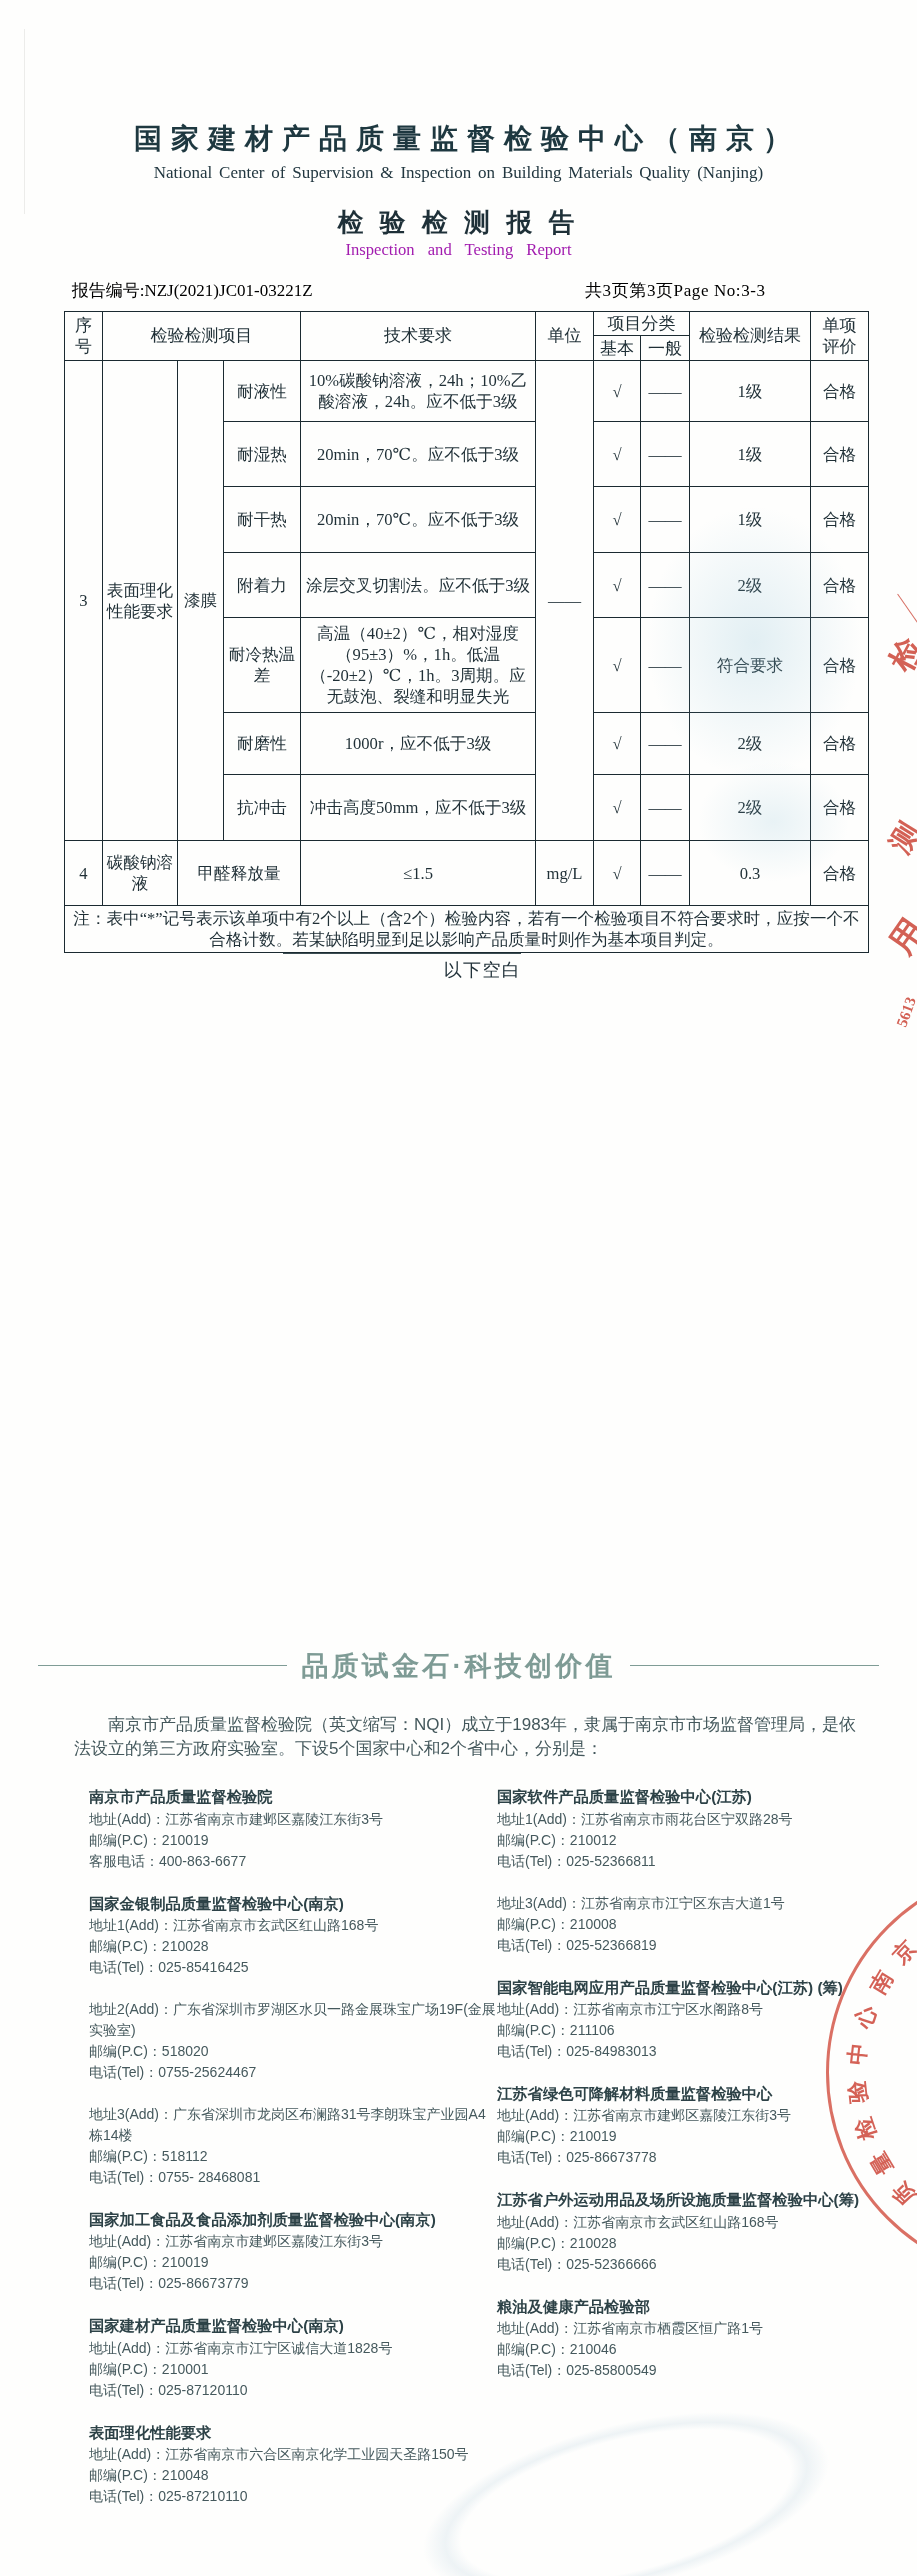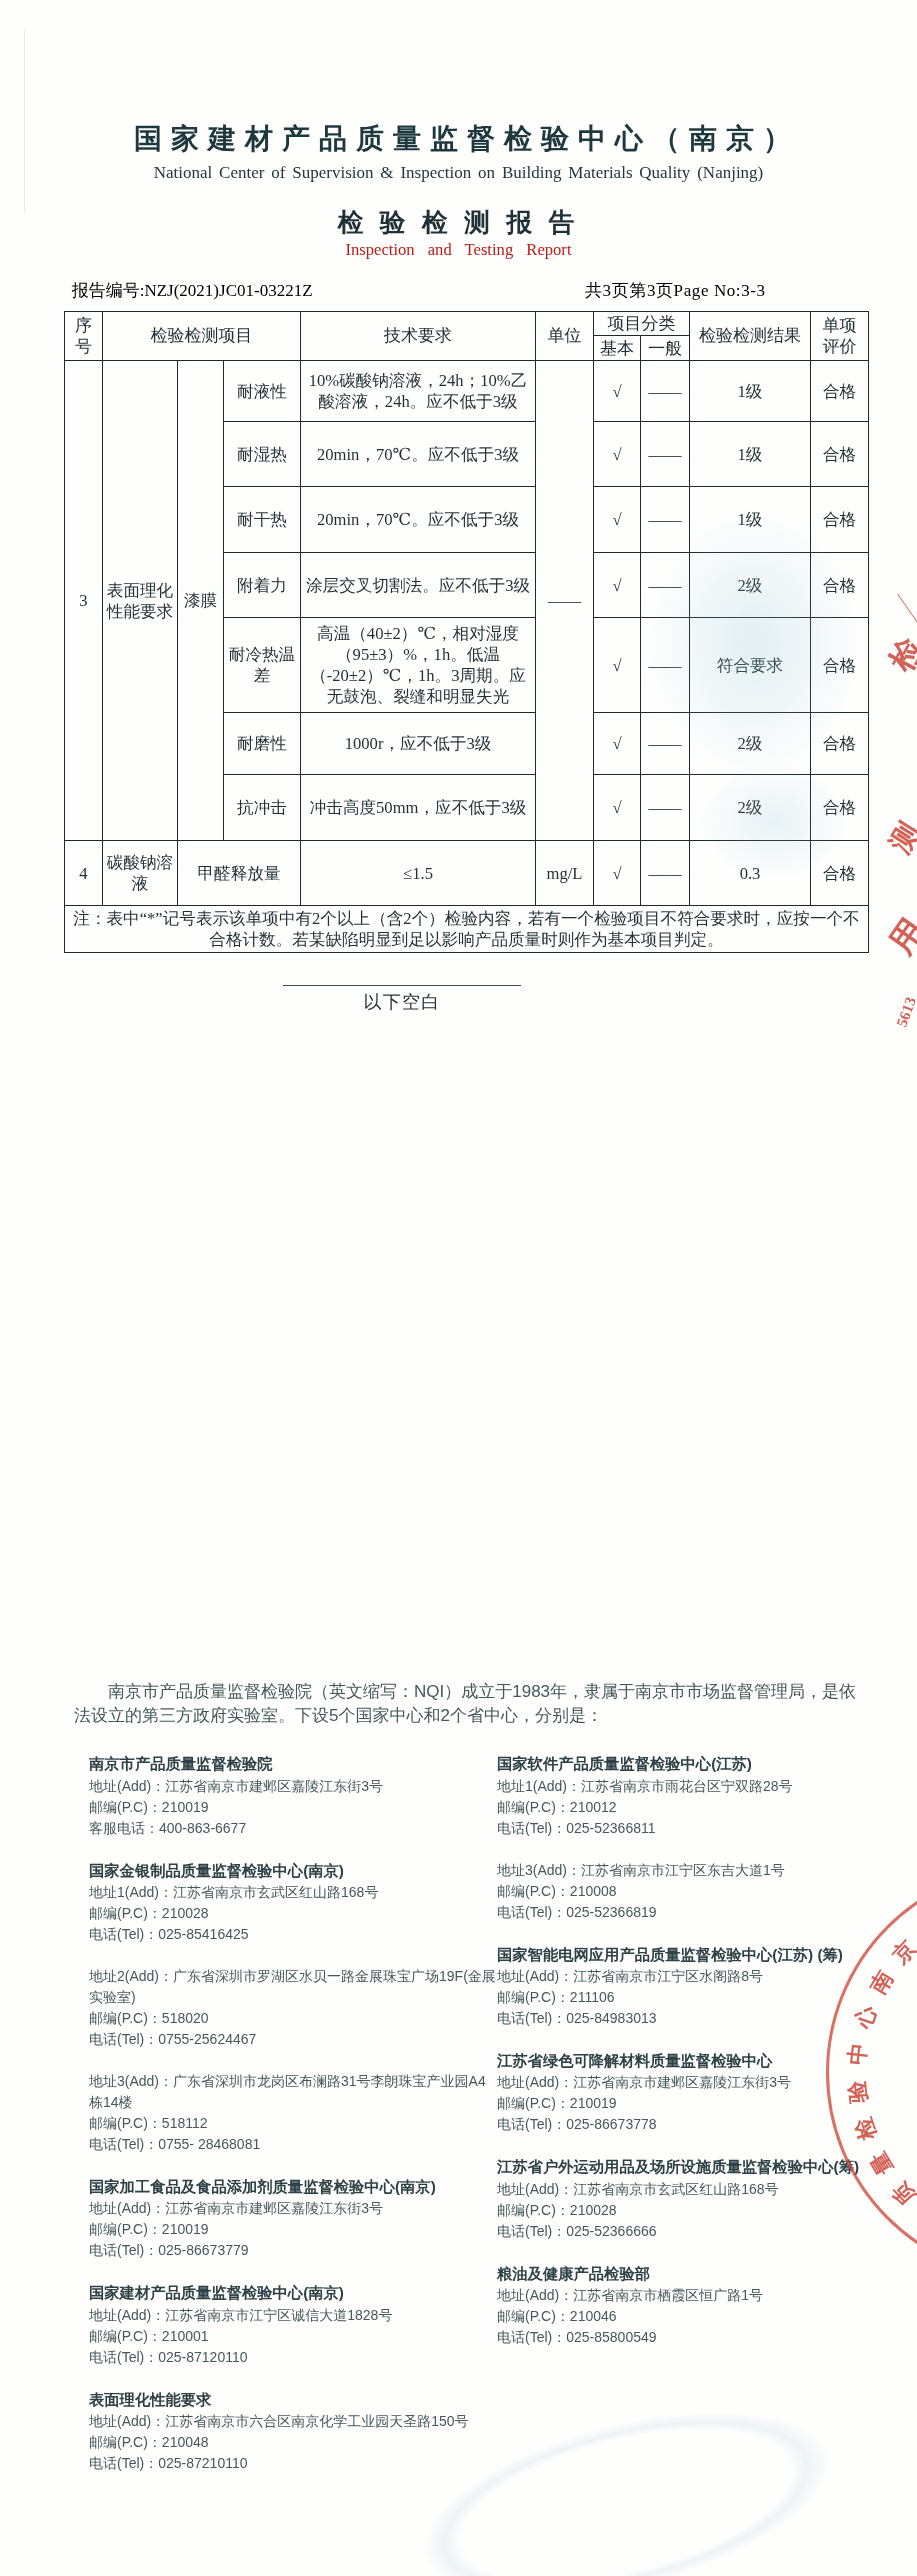--- a/index.html
+++ b/index.html
@@ -14,21 +14,21 @@
     letter-spacing:9px;text-indent:9px;color:#1e3840;line-height:32px;
   }
   .center-title-en{
     margin-top:7.7px;text-align:center;font-size:17px;color:#223740;word-spacing:2.6px;
   }
   .doc-title{
     margin-top:25.6px;text-align:center;font-size:25.6px;font-weight:bold;
     letter-spacing:5.1px;color:#1e3038;line-height:29px;
   }
   .doc-title-en{
-    margin-top:2.6px;text-align:center;font-size:16.6px;color:#b91c1c;word-spacing:9px;
+    margin-top:2.6px;text-align:center;font-size:16.6px;color:#a21caf;word-spacing:9px;
   }
   .meta-row{
     position:relative;width:805px;margin:19px 0 0 64px;height:23px;font-size:17px;color:#000000;
   }
   .meta-row .rno{position:absolute;left:7.7px;top:0;}
   .meta-row .pinfo{position:absolute;left:521px;top:0;letter-spacing:0.6px;}
   
   table.report{
     border-collapse:collapse;table-layout:fixed;width:805px;margin:9px 0 0 64px;
     border:1.9px solid #1b2a31;
@@ -39,21 +39,21 @@
   }
   table.report td.hd{font-size:17px;}
   td.req{padding:1.3px 6.4px;}
   td.note-cell{text-align:left;font-size:16px;line-height:22px;padding:1.9px 6.4px 1.9px 7.7px;}
   tr.hr1{height:23px}tr.hr2{height:23px}
   tr.r1{height:61px}tr.r2{height:65px}tr.r3{height:66px}tr.r4{height:65px}
   tr.r5{height:95px}tr.r6{height:62px}tr.r7{height:66px}tr.r8{height:65px}
   tr.rnote{height:47px}
   td.verdict-h{padding:1.3px 11.5px;}
   
-  .after-blank{width:238px;margin:32px 0 0 283px;text-align:center;}
+  .after-blank{width:238px;margin:0 0 0 283px;text-align:right;}
   .after-blank .bline{border-top:1.3px solid #3c4d53;height:0;}
   .after-blank .btxt{margin-top:3.8px;font-size:18px;letter-spacing:1.3px;color:#22323a;}
   
   .intro{margin-top:666px;font-family:"Liberation Sans","DejaVu Sans",sans-serif;}
   .intro-title{
     text-align:center;font-size:36px;font-weight:bold;color:#7e9b95;
     letter-spacing:22px;text-indent:22px;line-height:40px;
   }
   .slogan-row{display:flex;align-items:center;margin:16.6px 38px 0 38px;}
   .slogan-row .sline{flex:1;border-top:1.9px solid #7f9c96;height:0;}
@@ -208,20 +208,25 @@
   </tr>
 </tbody>
   </table>
 
 <div class="after-blank">
   <div class="bline"></div>
   <div class="btxt">以下空白</div>
 </div>
 
 <div class="intro">
+  <div class="slogan-row">
+    <div class="sline"></div>
+    <div class="stxt">品质试金石·科技创价值</div>
+    <div class="sline"></div>
+  </div>
   <div class="intro-para">南京市产品质量监督检验院（英文缩写：NQI）成立于1983年，隶属于南京市市场监督管理局，是依法设立的第三方政府实验室。下设5个国家中心和2个省中心，分别是：</div>
 </div>
 
 <div class="contacts">
   <div class="ccol" id="col-left">
       <div class="cblock">
         <div class="ctitle">南京市产品质量监督检验院</div>
         <div class="cline">地址(Add)：江苏省南京市建邺区嘉陵江东街3号</div>
         <div class="cline">邮编(P.C)：210019</div>
         <div class="cline">客服电话：400-863-6677</div>

